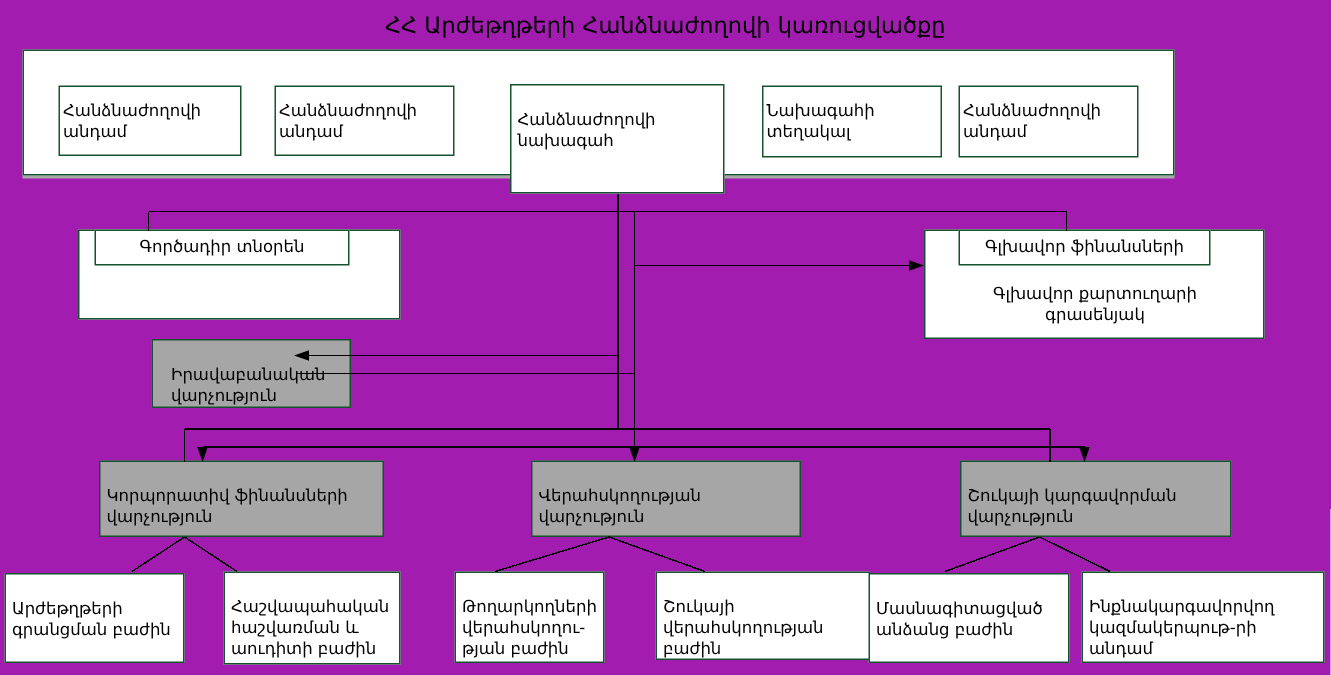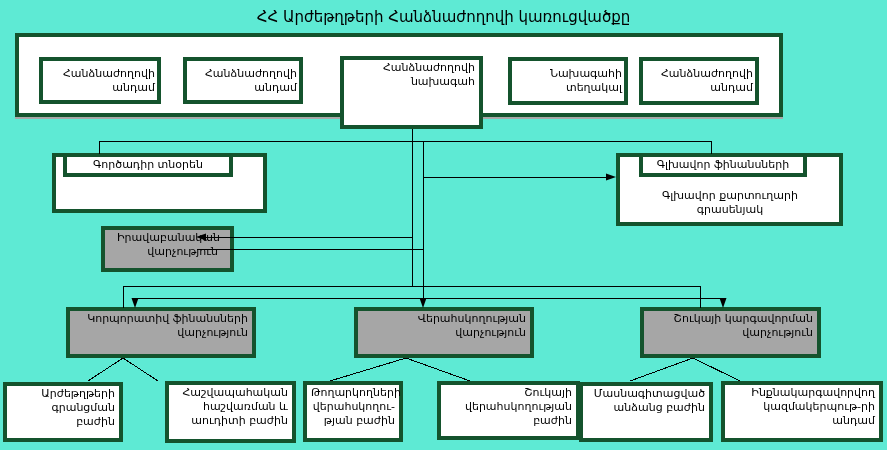--- a/index.html
+++ b/index.html
@@ -1,31 +1,31 @@
 <!DOCTYPE html>
 <html><head>
 <meta charset="utf-8">
 <style>
   html,body { margin:0; padding:0; background:#fff; }
   .stage {
-    position:relative; width:887px; height:450px; background:#5eead4;
+    position:relative; width:887px; height:450px; background:#a21caf;
     font-family:"DejaVu Sans", sans-serif; color:#000; overflow:hidden;
   }
   .title {
     position:absolute; left:0; right:0; top:8px;
     text-align:center; font-size:15px;
   }
   .box {
     position:absolute; box-sizing:border-box;
-    border:4px solid #14532d; background:#fff;
-    font-size:11px; line-height:1.25; text-align:right;
+    border:1px solid #14532d; background:#fff;
+    font-size:11px; line-height:1.25; text-align:left;
   }
   .gray { background:#a6a6a6;margin-left:38px; }
   .vcenter { display:flex; align-items:center; justify-content:center; padding:2px; }
-  .padtop { padding-top:1px; padding-left:4px; padding-right:4px; }
+  .padtop { padding-top:16px; padding-left:4px; padding-right:4px; }
   .container-shadow { box-shadow:0 2px 0 #a8a8a8; }
   .floating-label {
     position:absolute; font-size:11px; line-height:1.25; text-align:center;
   }
   .tab { display:flex; align-items:center; justify-content:center; }
   svg.wires {
     position:absolute; left:0; top:0; width:887px; height:450px;
     pointer-events:none;
   }
   svg.wires line { stroke:#000; stroke-width:1; shape-rendering:crispEdges; }
@@ -53,21 +53,21 @@
   <div class="box tab" style="left:639px; top:153px; width:168px; height:24px;">Գլխավոր ֆինանսների</div>
   <div class="floating-label" style="left:644px; top:189px; width:172px;">Գլխավոր քարտուղարի գրասենյակ</div>
 
   <div class="box gray padtop" style="left:63px; top:226px; width:133px; height:46px; padding-left:12px; padding-right:12px;">Իրավաբանական վարչություն</div>
 
   <div class="box gray padtop" style="left:28px; top:307px; width:190px; height:51px;">Կորպորատիվ ֆինանսների վարչություն</div>
   <div class="box gray padtop" style="left:316px; top:307px; width:180px; height:51px;">Վերահսկողության վարչություն</div>
   <div class="box gray padtop" style="left:602px; top:307px; width:181px; height:51px;">Շուկայի կարգավորման վարչություն</div>
 
   <div class="box padtop" style="left:3px; top:382px; width:120px; height:60px;">Արժեթղթերի գրանցման բաժին</div>
-  <div class="box padtop" style="left:165px; top:381px; width:131px; height:62px;">Հաշվապահական հաշվառման և աուդիտի բաժին</div>
+  <div class="box padtop" style="left:149px; top:381px; width:118px; height:62px;">Հաշվապահական հաշվառման և աուդիտի բաժին</div>
   <div class="box padtop" style="left:303px; top:381px; width:100px; height:61px;">Թողարկողների վերահսկողու-թյան բաժին</div>
   <div class="box padtop" style="left:579px; top:382px; width:134px; height:60px;">Մասնագիտացված անձանց բաժին</div>
   <div class="box padtop" style="left:437px; top:381px; width:143px; height:59px;">Շուկայի վերահսկողության բաժին</div>
   <div class="box padtop" style="left:721px; top:381px; width:162px; height:61px;">Ինքնակարգավորվող կազմակերպութ-րի անդամ</div>
 
   <svg class="wires" viewBox="0 0 887 450">
 
     <line x1="412" y1="129" x2="412" y2="286"></line>
     <line x1="423" y1="141" x2="423" y2="300"></line>
 

